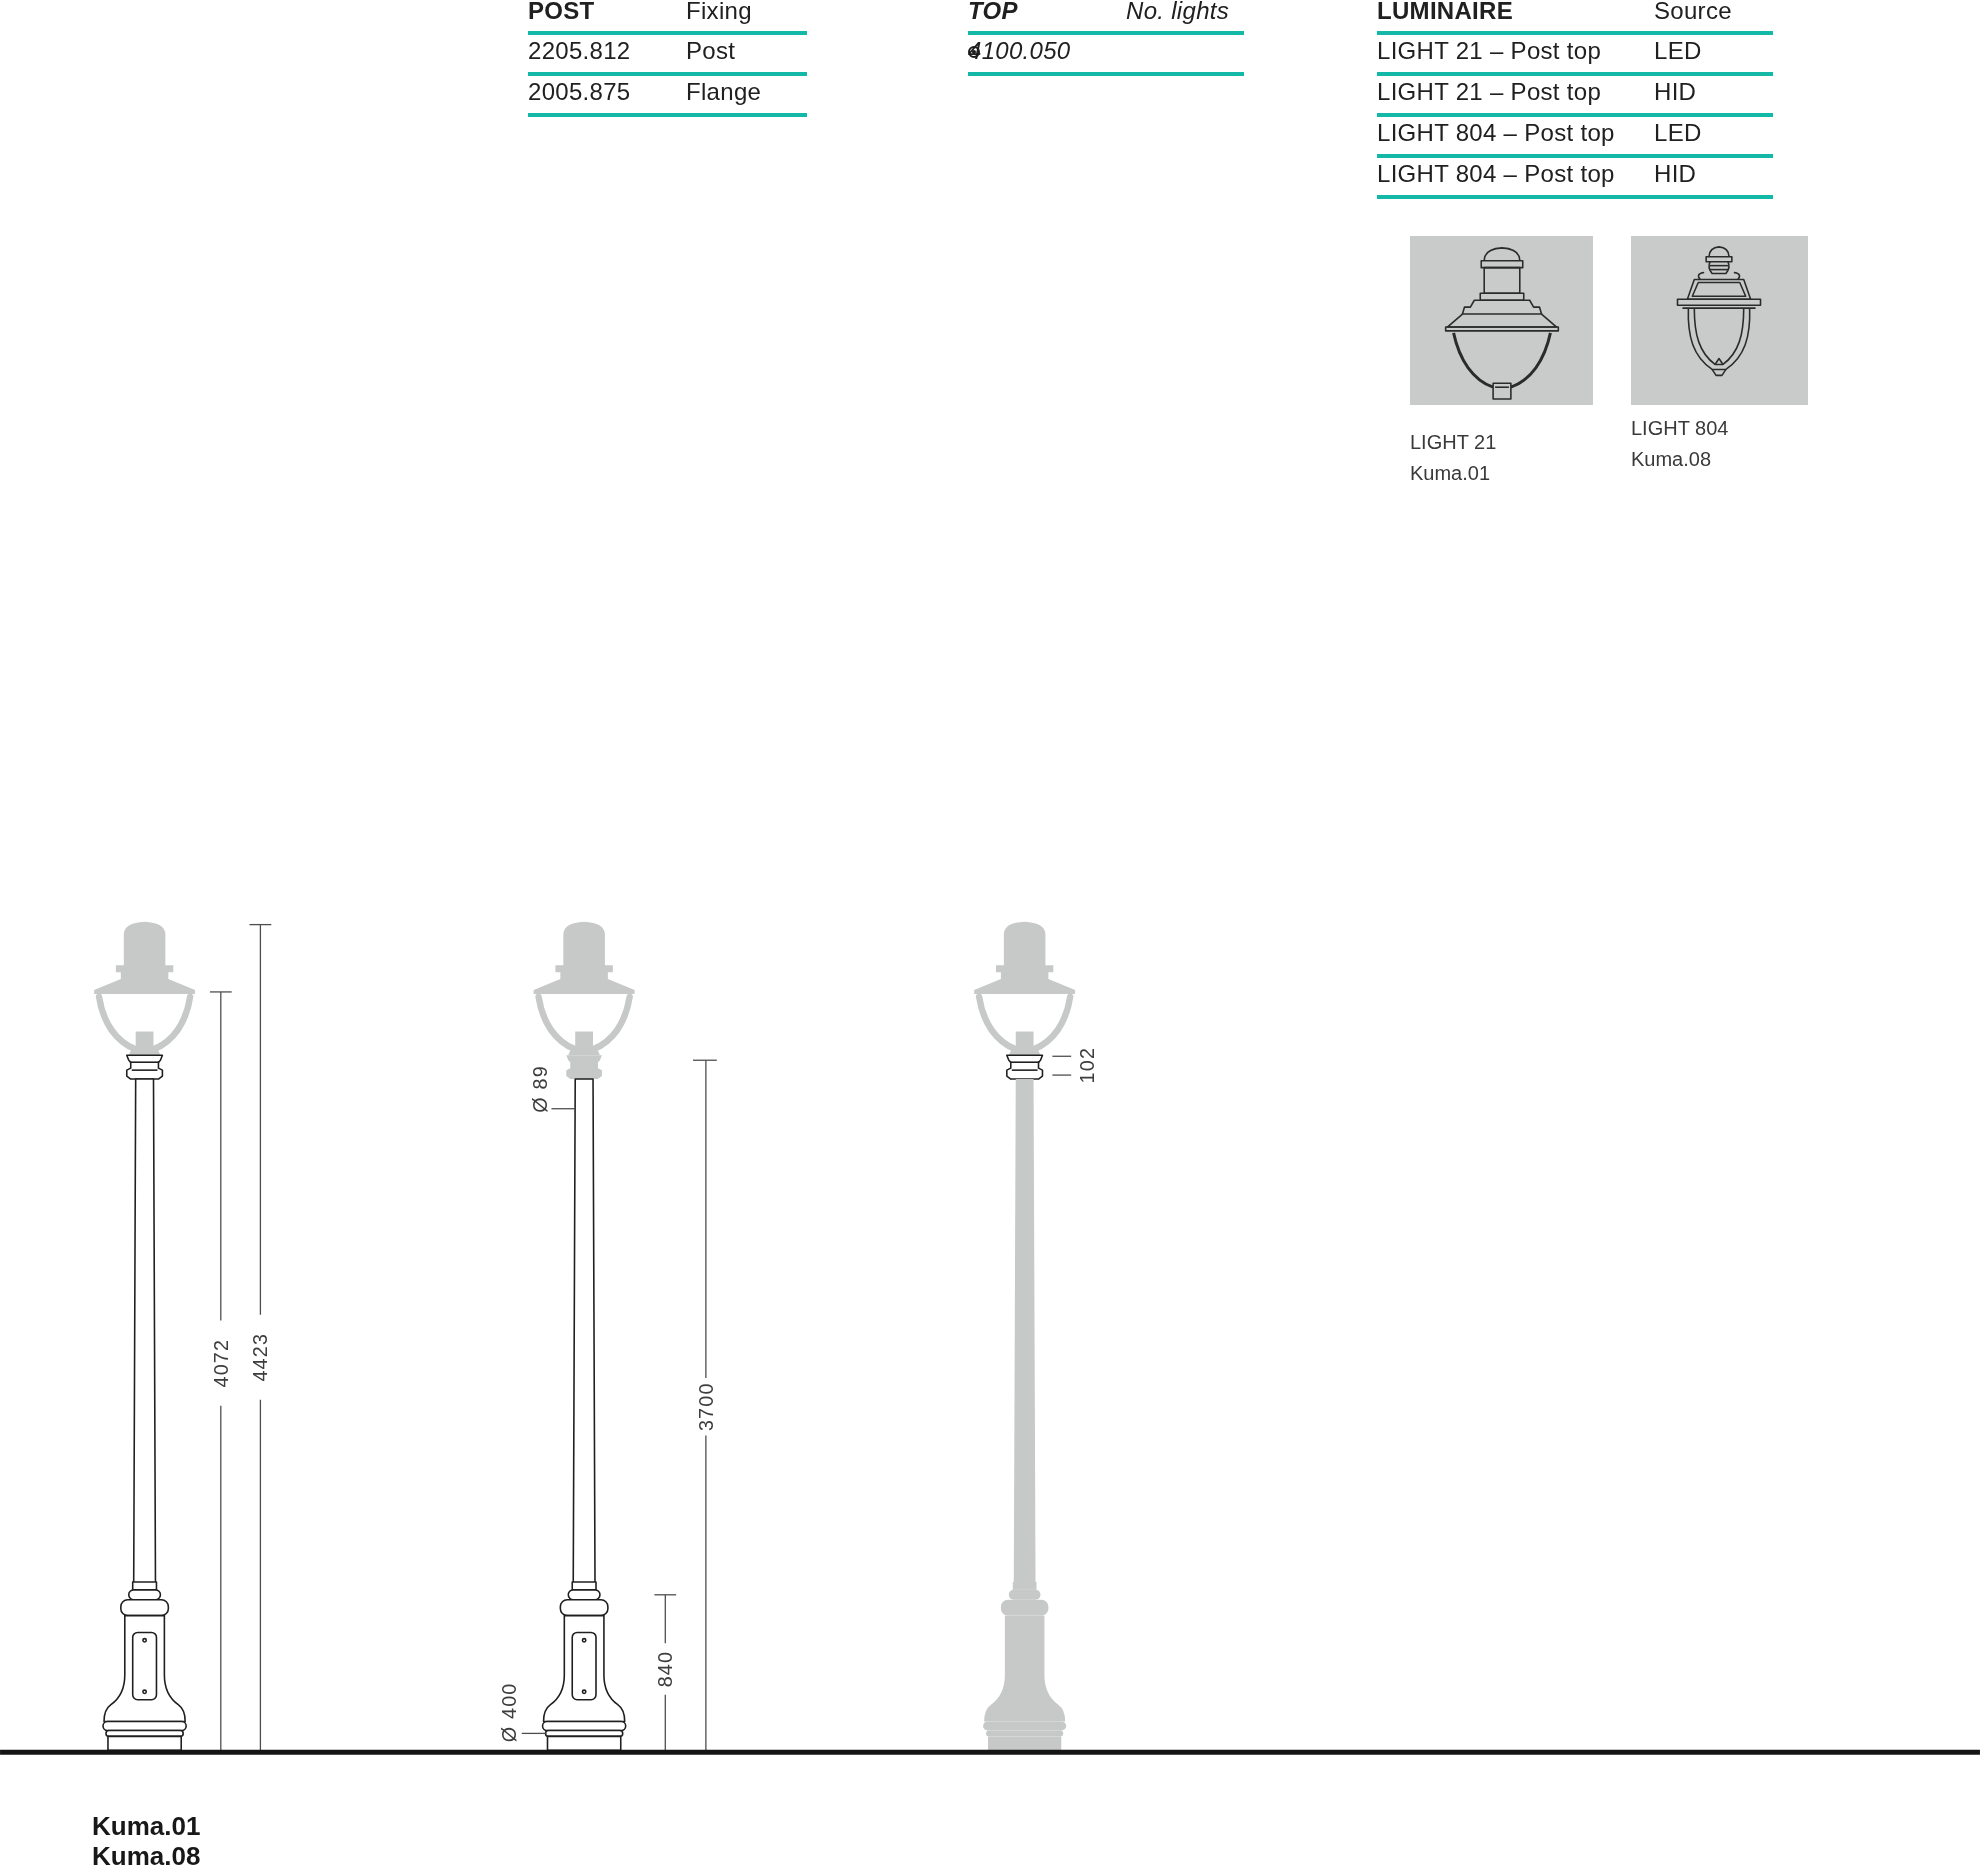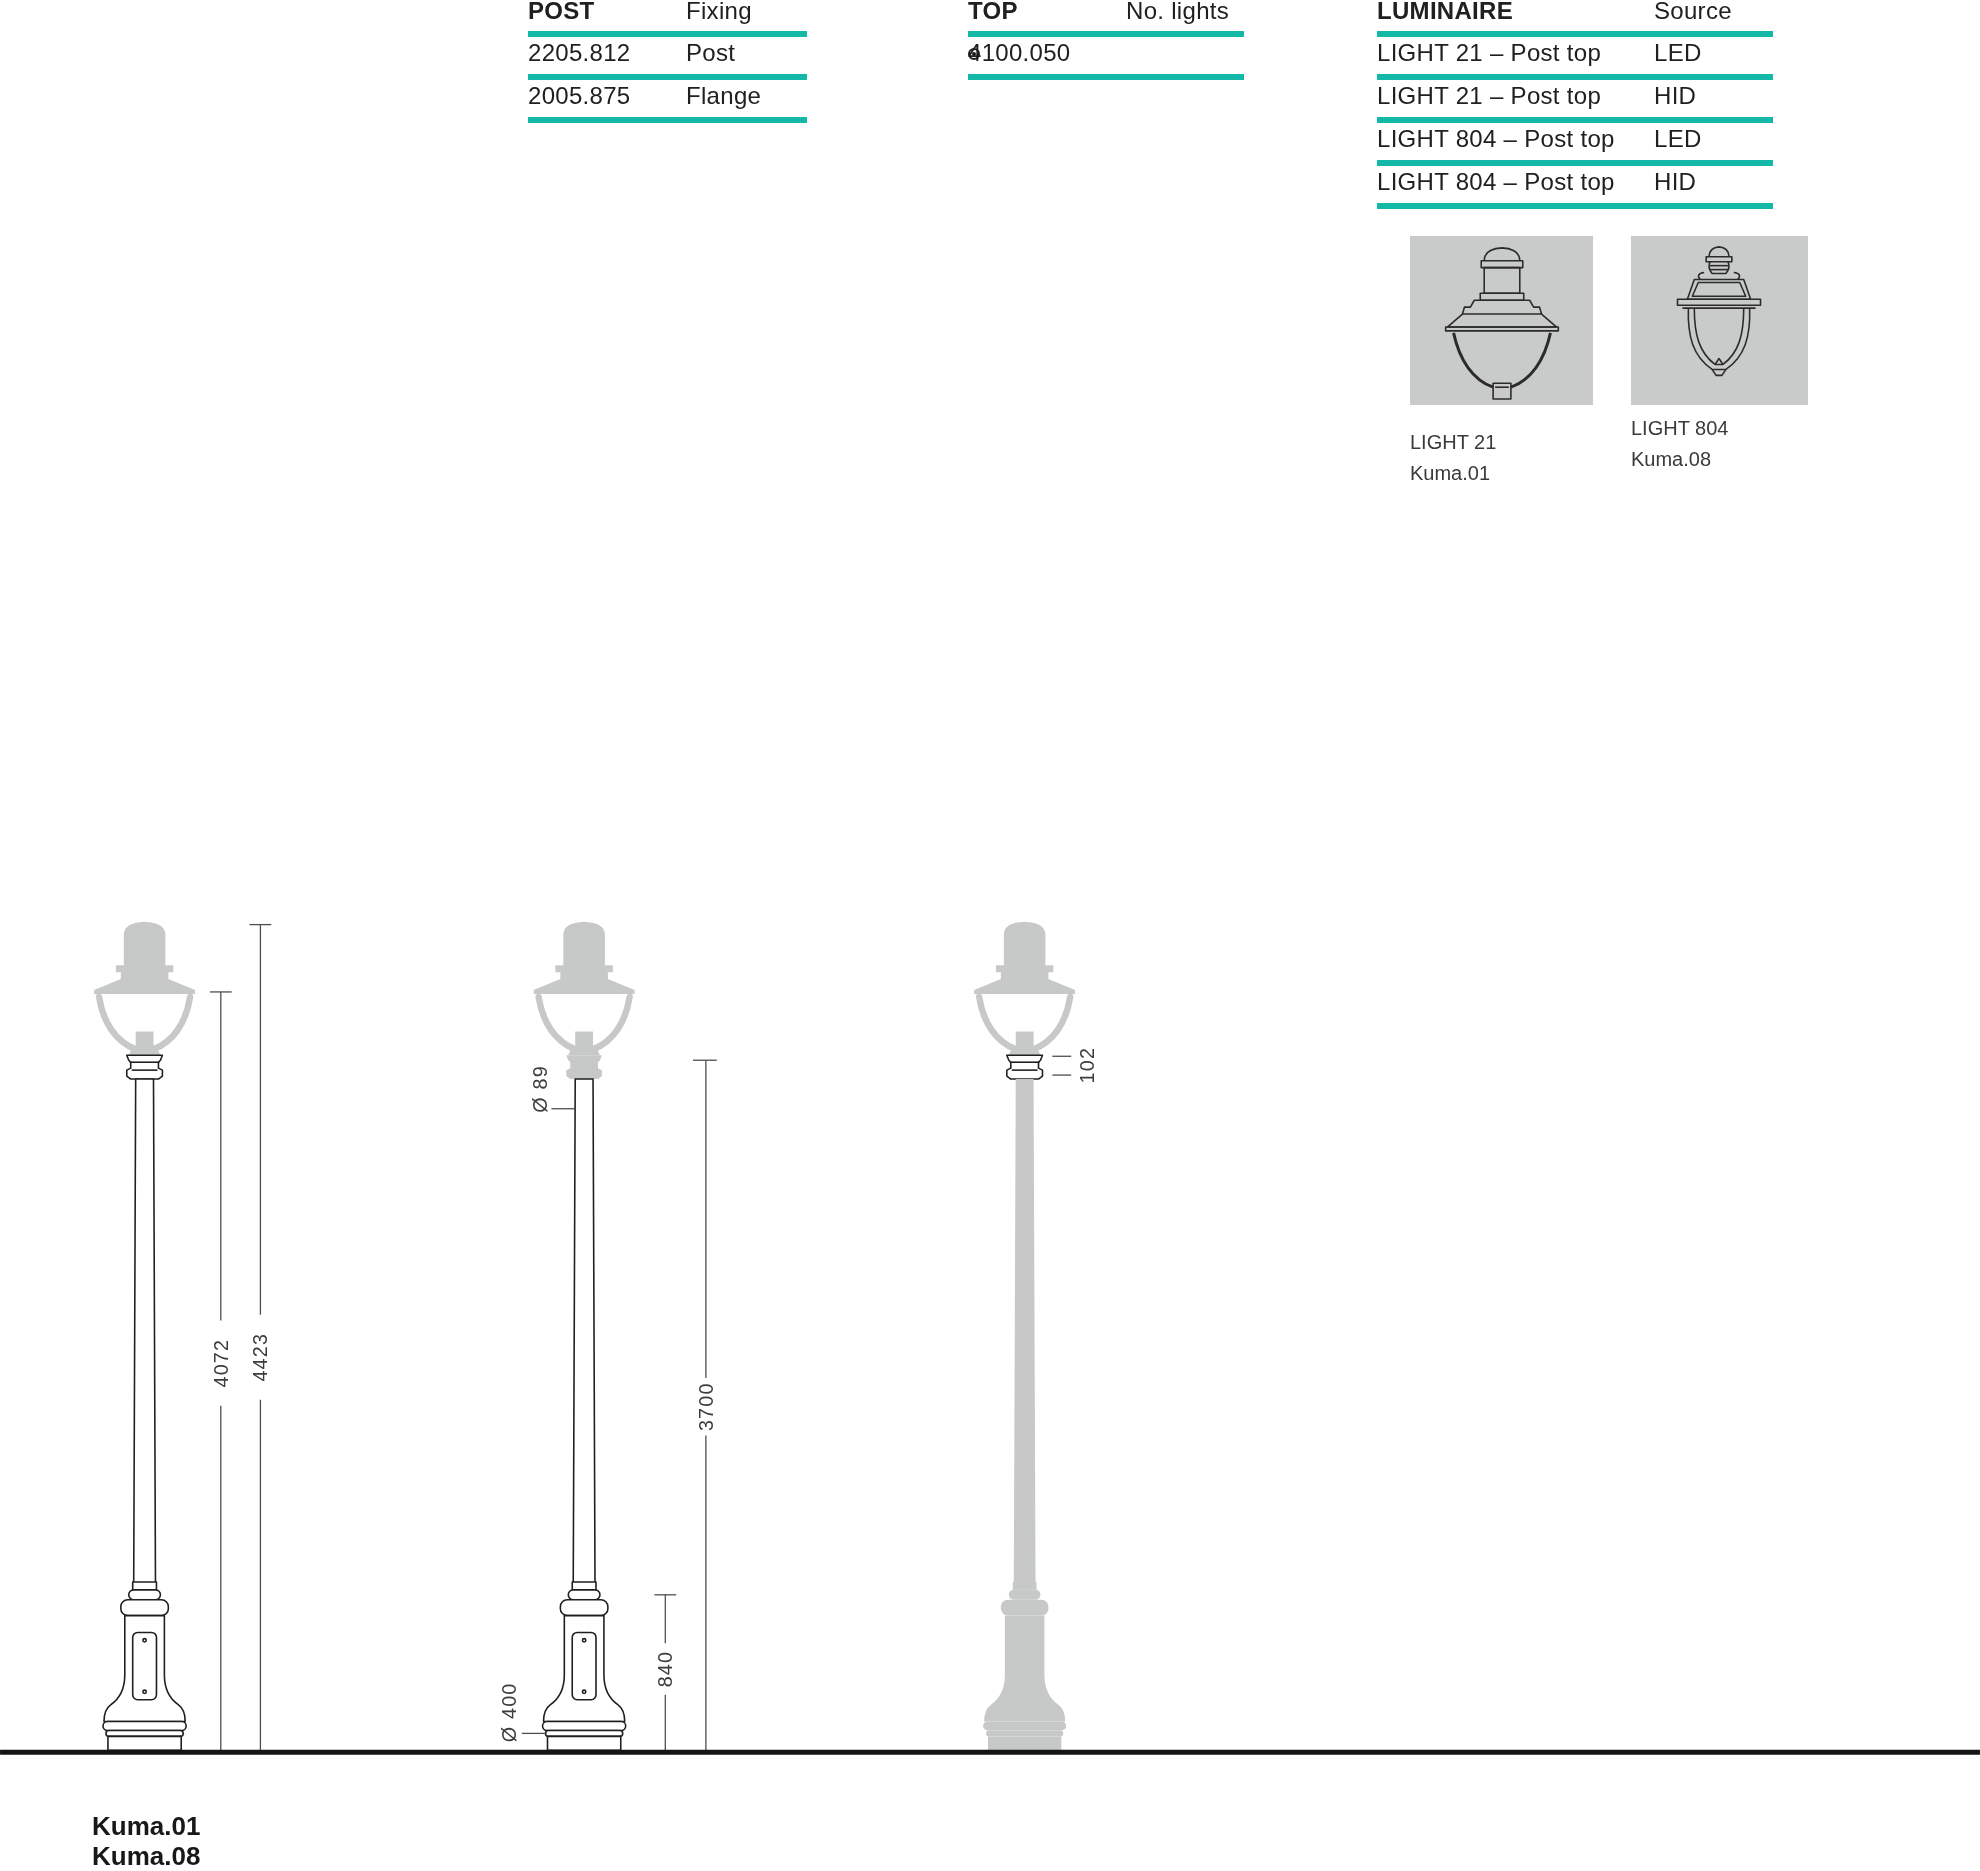--- a/index.html
+++ b/index.html
@@ -1,20 +1,20 @@
 <!DOCTYPE html>
 <html><head>
 <meta charset="utf-8">
 <style>
   html,body{margin:0;padding:0;background:#fff;}
   .canvas{position:relative;width:1980px;height:1871px;background:#ffffff;overflow:hidden;
           font-family:"Liberation Sans", sans-serif;color:#202020;}
   
   .spec-table{position:absolute;top:0;font-size:24px;letter-spacing:0.3px;color:#202020;}
-  .t-row{position:relative;height:37px;border-bottom:6px solid #14b8a6;}
+  .t-row{position:relative;height:37px;border-bottom:4px solid #14b8a6;}
   .t-row.head{height:31px;}
   .t-row span{position:absolute;bottom:7px;left:0;white-space:nowrap;}
   .t-row.head span{bottom:6px;font-weight:bold;}
   .t-row.head span.c2{font-weight:normal;}
   .spec-table .c2{left:158px;}
   .spec-table.lum .c2{left:277px;}
   
   .light-sym{position:absolute;left:198px;top:11px;width:12px;height:12px;border:2px solid #1c1c1c;
              border-radius:50%;box-sizing:border-box;}
   .light-sym::after{content:"";position:absolute;left:50%;top:50%;width:4px;height:4px;margin:-2px 0 0 -2px;
@@ -49,21 +49,21 @@
     <div class="t-row">
       <span>2205.812</span>
       <span class="c2">Post</span>
     </div>
     <div class="t-row">
       <span>2005.875</span>
       <span class="c2">Flange</span>
     </div>
   </div>
 
-  <div class="spec-table" style="left:968px;width:276px;">
+  <div class="spec-table" style="left:968px;width:276px;font-style:italic;">
     <div class="t-row head">
       <span>TOP</span>
       <span class="c2">No. lights</span>
     </div>
     <div class="t-row">
       <span>4100.050</span>
       <span class="light-sym"></span>
     </div>
   </div>
 

